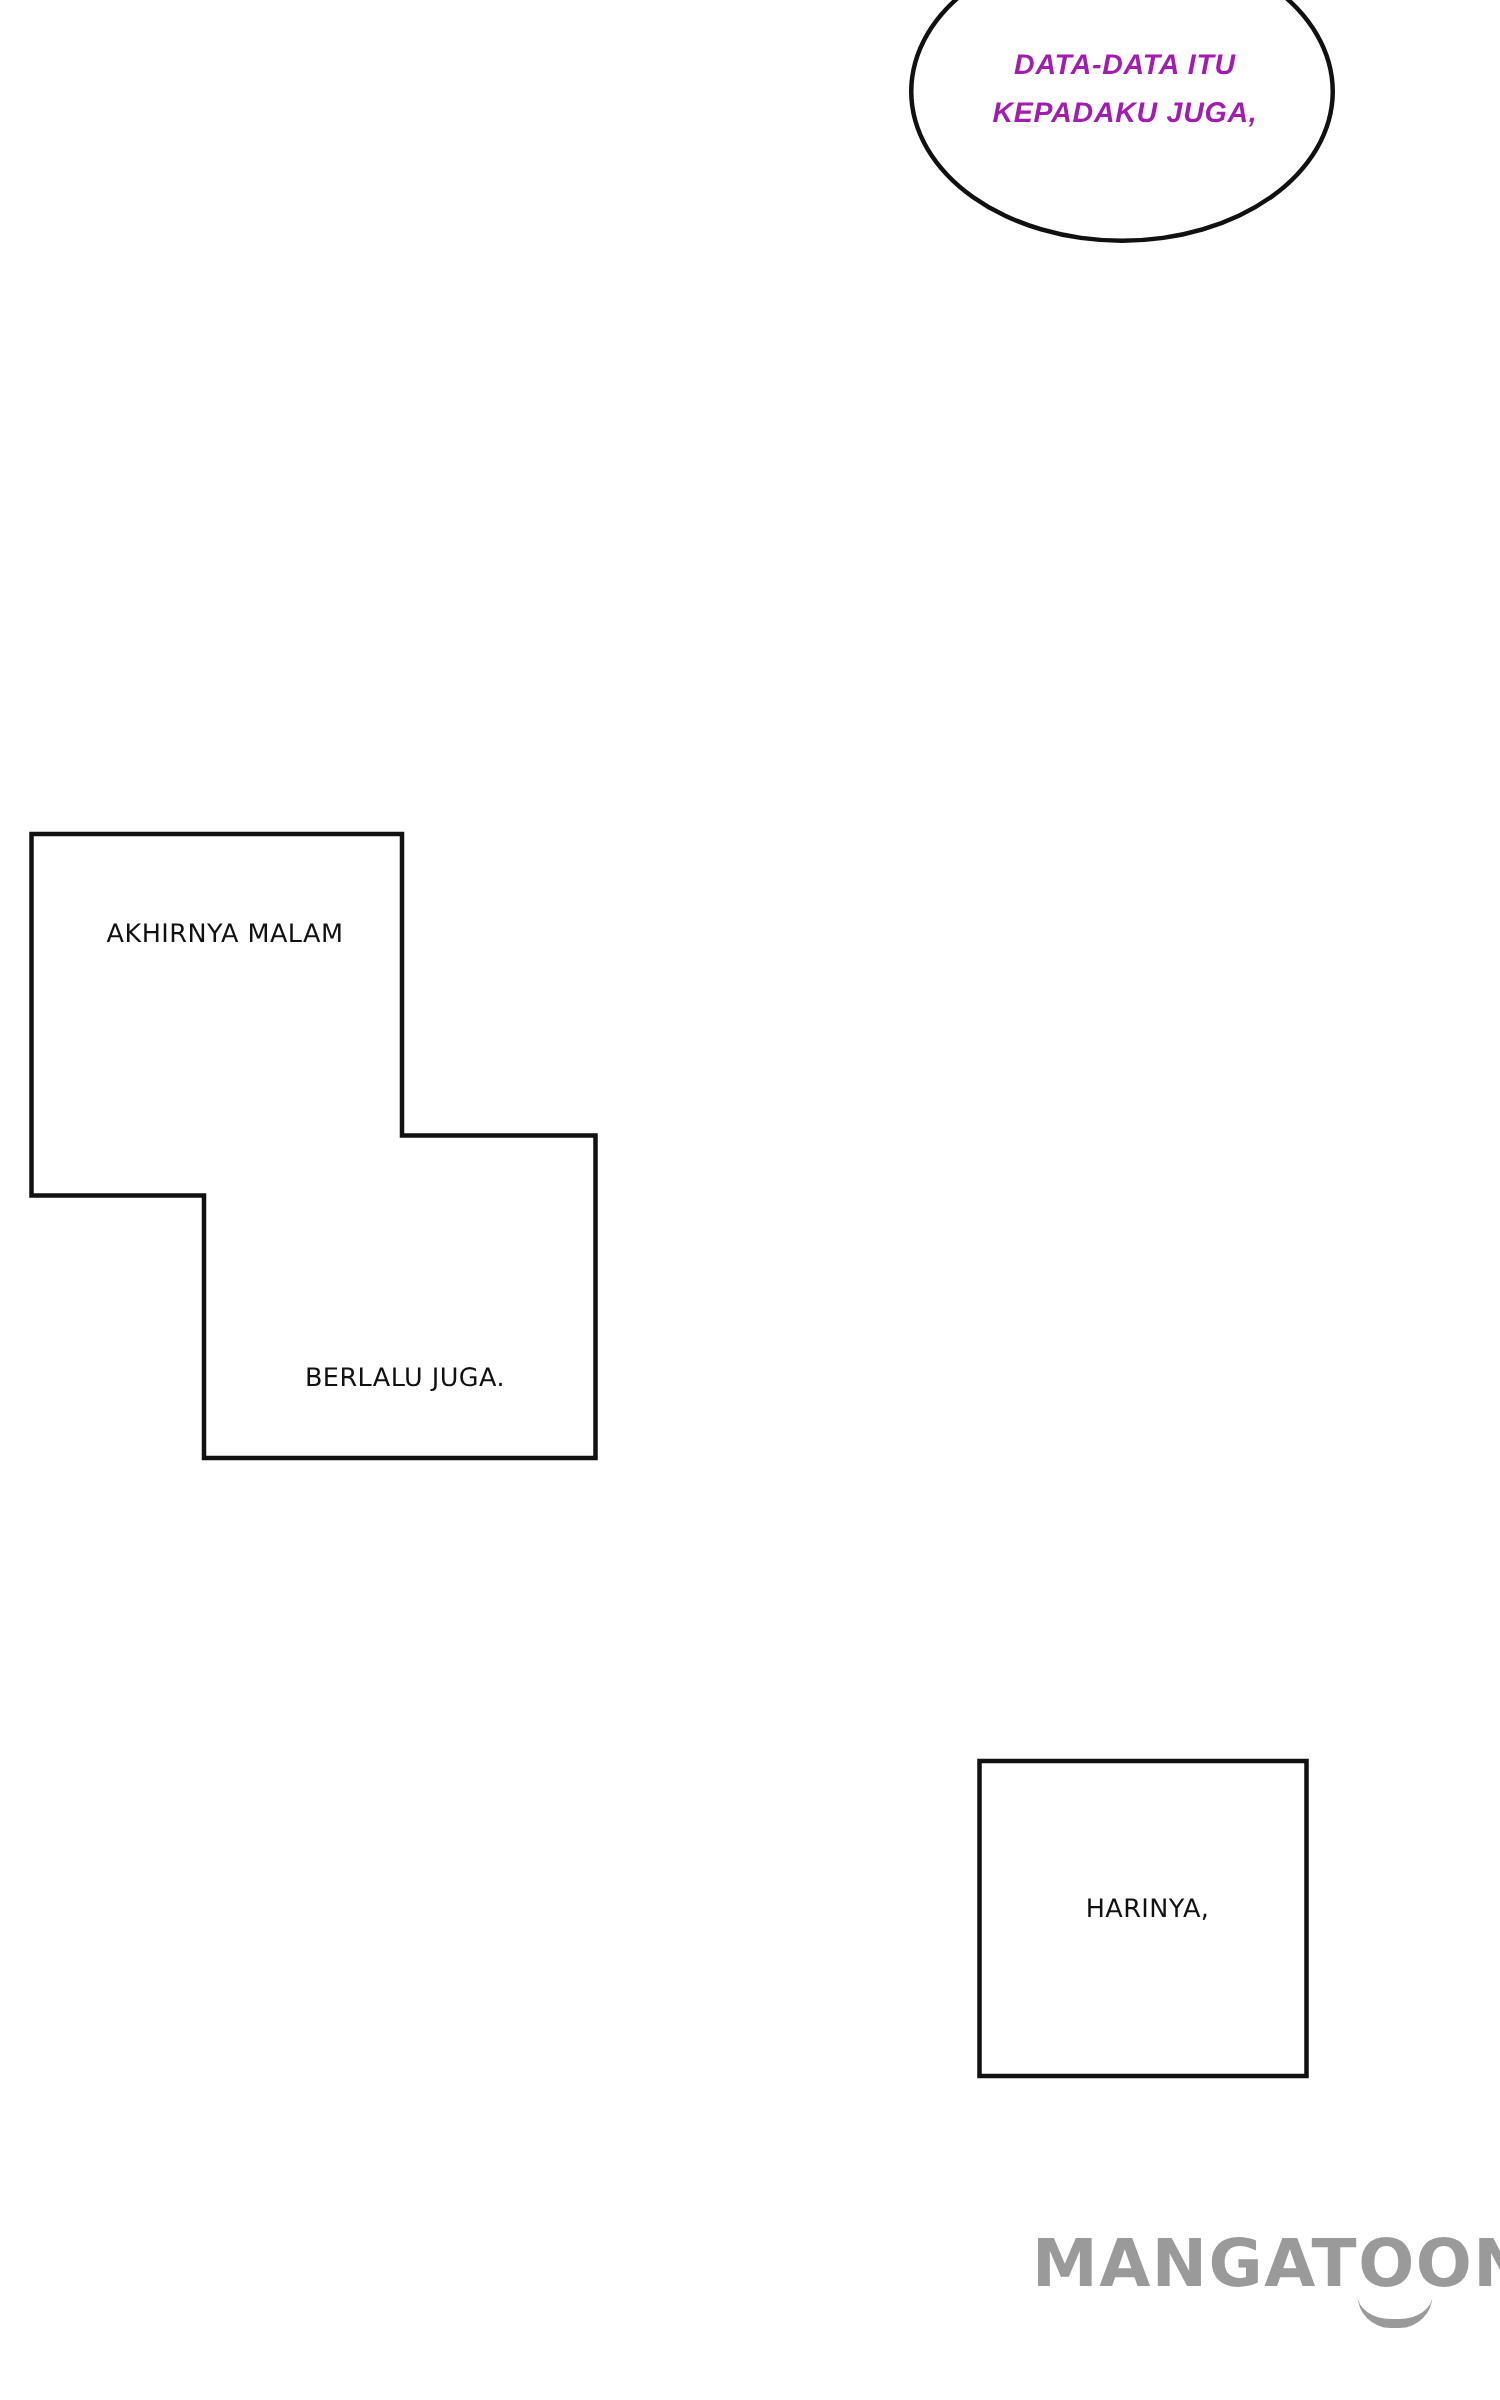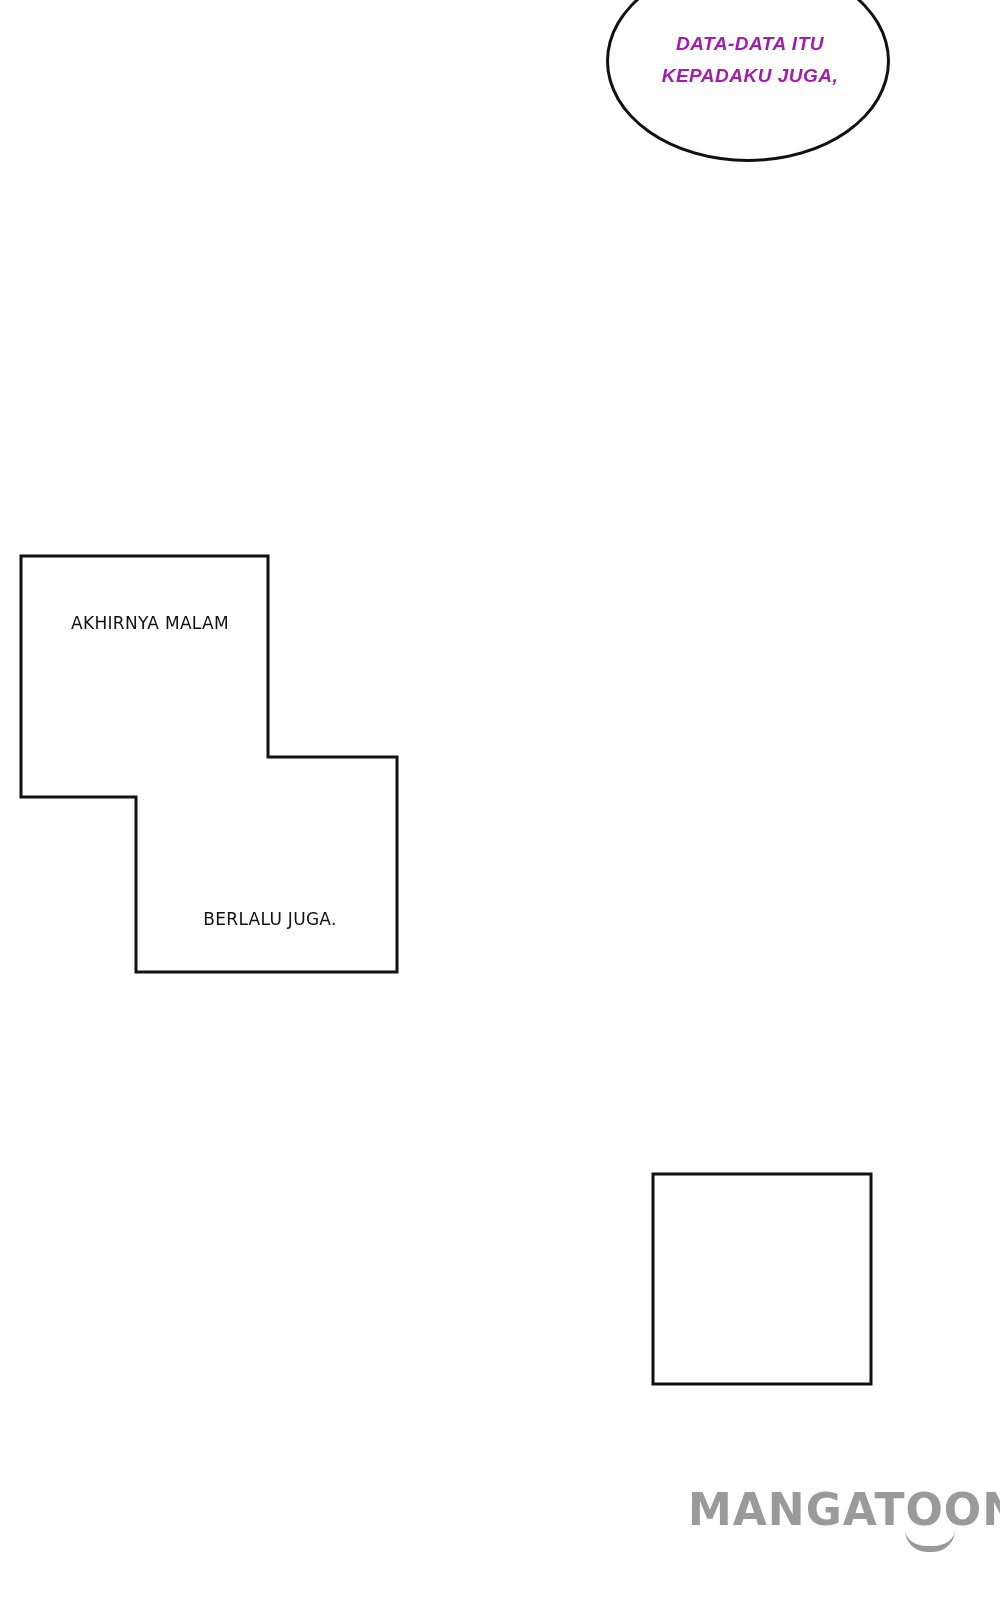--- a/index.html
+++ b/index.html
@@ -27,16 +27,17 @@
   <polygon points="21,556 268,556 268,757 397,757 397,972 136,972 136,797 21,797" fill="#fff" stroke="#111" stroke-width="3"></polygon>
   <rect x="653" y="1174" width="218" height="210" fill="#fff" stroke="#111" stroke-width="3"></rect>
 </svg>
 
 <div class="caption cap1">
   <div>AKHIRNYA MALAM</div>
 </div>
 <div class="caption cap2">BERLALU JUGA.</div>
 
 <div class="caption cap3">
+  <div>HARINYA,</div>
 </div>
 
 <div class="logo">MANGATOON</div>
 <div class="smile"></div>
 
 </body></html>

